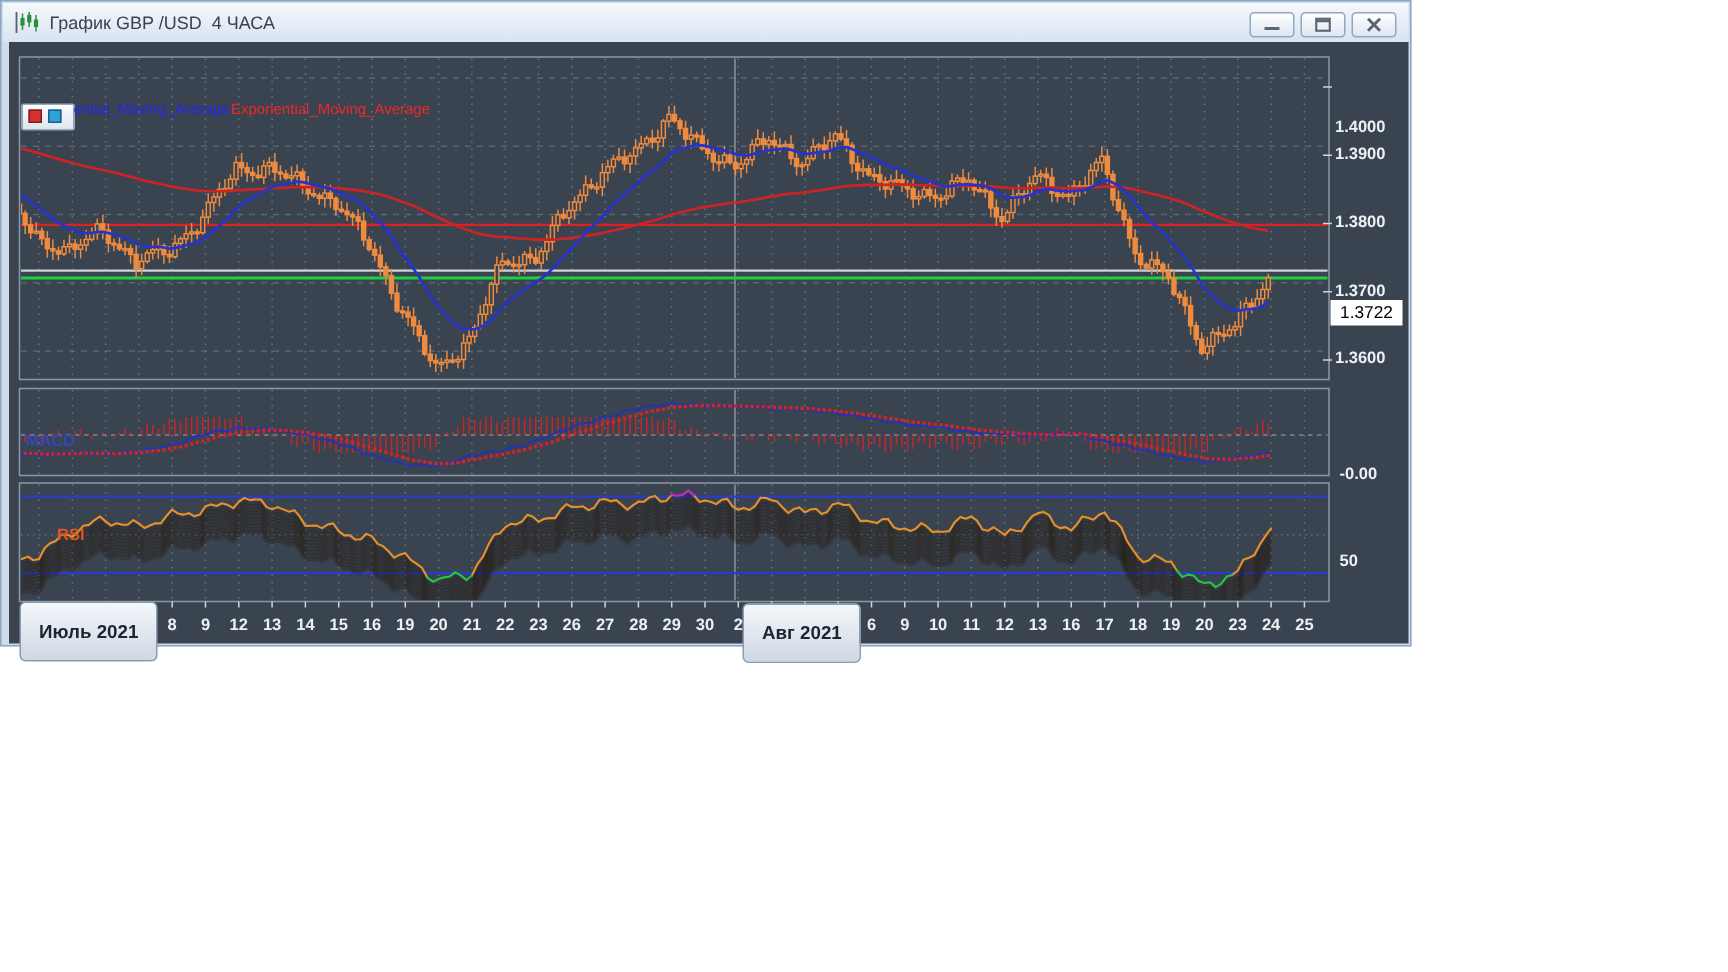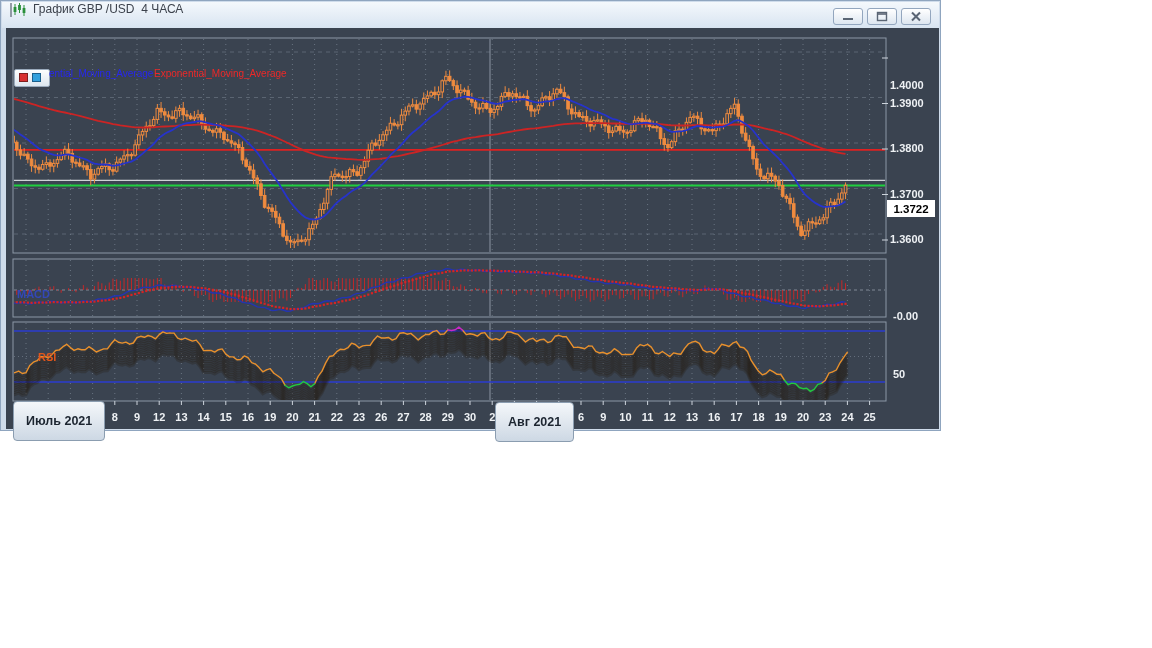--- a/index.html
+++ b/index.html
@@ -1,21 +1,21 @@
 <!DOCTYPE html>
 <html><head>
 <meta charset="utf-8">
 <style>
   html,body{margin:0;padding:0;background:#ffffff;width:1152px;height:648px;overflow:hidden;
     font-family:"Liberation Sans",sans-serif;}
   .page{position:relative;width:1152px;height:648px;background:#ffffff;}
   .window{position:absolute;left:0;top:0;width:941px;height:431px;background:#cfdcEB;
     border:1px solid #8fa5bf;box-sizing:border-box;}
   .titlebar{position:absolute;left:1px;top:1px;width:937px;height:26px;
-    background:linear-gradient(#f4f8fc,#d8e4f1);display:flex;}
+    background:linear-gradient(#f4f8fc,#d8e4f1);display:flex;align-items:center;}
   .title-icon{width:18px;height:16px;margin-left:7px;flex:0 0 auto;}
   .window-title{margin-left:6px;font-size:12px;color:#3c424c;white-space:pre;}
   .winbtns{position:absolute;right:8px;top:6px;display:flex;gap:4px;}
   .winbtn{width:30px;height:17px;border:1px solid #93a6be;border-radius:3px;
     background:linear-gradient(#ffffff,#dde6f0);display:flex;align-items:center;justify-content:center;
     padding:0;cursor:pointer;}
   .chart-area{position:absolute;left:0;top:27px;width:939px;height:402px;}
   #chart-svg{position:absolute;left:0;top:0;}
   .legend-box{position:absolute;left:13px;top:41px;width:34px;height:16px;border:1px solid #9aaabc;
     border-radius:2px;background:linear-gradient(#fdfdfd,#dde6ef);}
@@ -25,21 +25,21 @@
   .legend-fast{position:absolute;left:48px;top:40px;font-size:10px;color:#2626f0;white-space:nowrap;}
   .legend-slow{position:absolute;left:153px;top:40px;font-size:10px;color:#ee2828;white-space:nowrap;}
   .macd-label{position:absolute;left:16px;top:260px;font-size:11px;font-weight:bold;color:#3347b8;}
   .rsi-label{position:absolute;left:16px;top:323px;font-size:11px;font-weight:bold;color:#e0561c;padding-left:21px;}
   .axis-label{position:absolute;left:892px;font-size:11px;font-weight:600;color:#eef1f4;}
   .macd-axis{top:282px;}
   .rsi-axis{top:340px;}
   .plabel{position:absolute;left:889px;width:48px;font-size:11px;font-weight:600;color:#eef1f4;}
   .dlabel{position:absolute;top:410px;width:24px;text-align:center;font-size:11px;font-weight:600;color:#eef1f4;}
   .price-tag{position:absolute;left:886px;top:172px;width:48px;height:17px;background:#ffffff;
-    color:#000;font-size:11.5px;font-weight:700;display:flex;align-items:center;justify-content:center;}
+    color:#000;font-size:11.5px;font-weight:400;display:flex;align-items:center;justify-content:center;}
   .month-btn{position:absolute;border:1px solid #8b9db0;border-radius:4px;
     background:linear-gradient(#f4f7fa,#cdd8e4);color:#1c2530;font-size:12.5px;font-weight:bold;
     padding:12px 12px;cursor:pointer;}
   .month-jul{left:12px;top:373px;}
   .month-aug{left:494px;top:374px;}
 </style>
 </head>
 <body>
 
 <div class="page">

